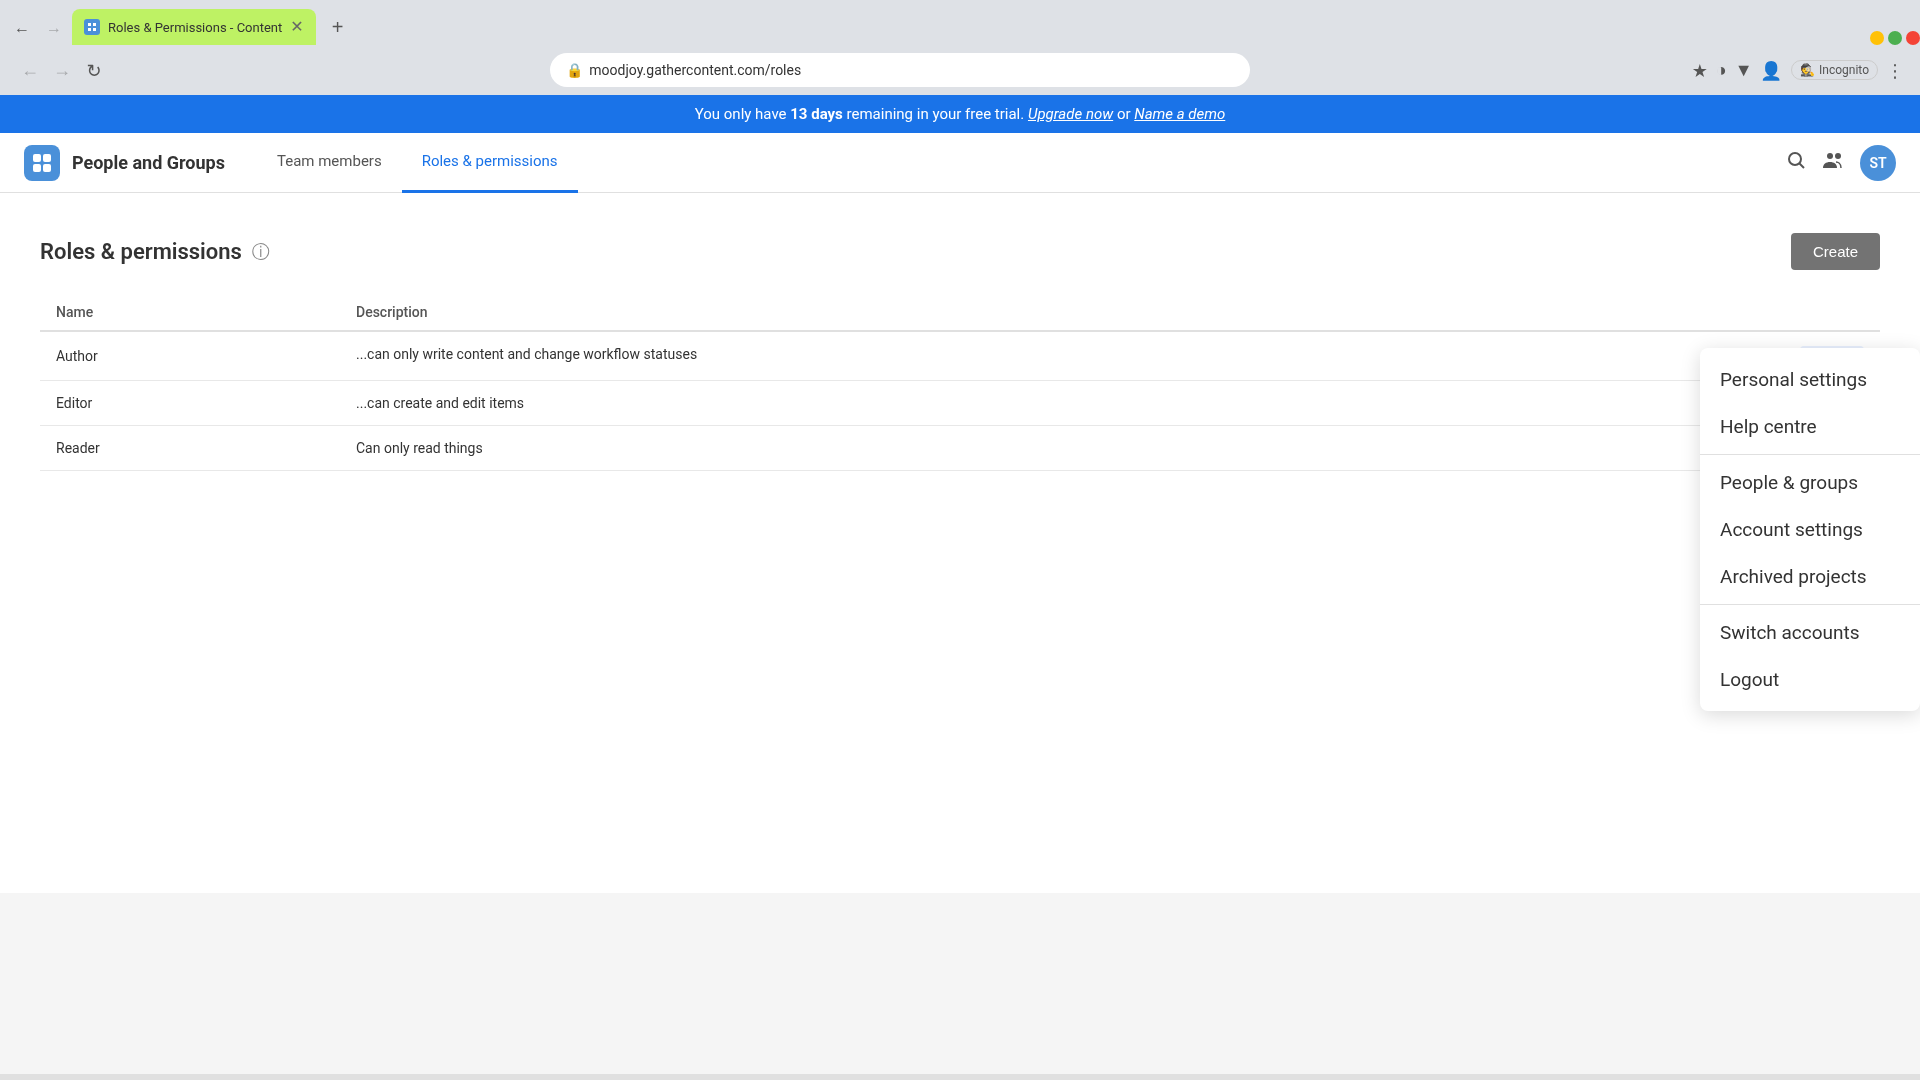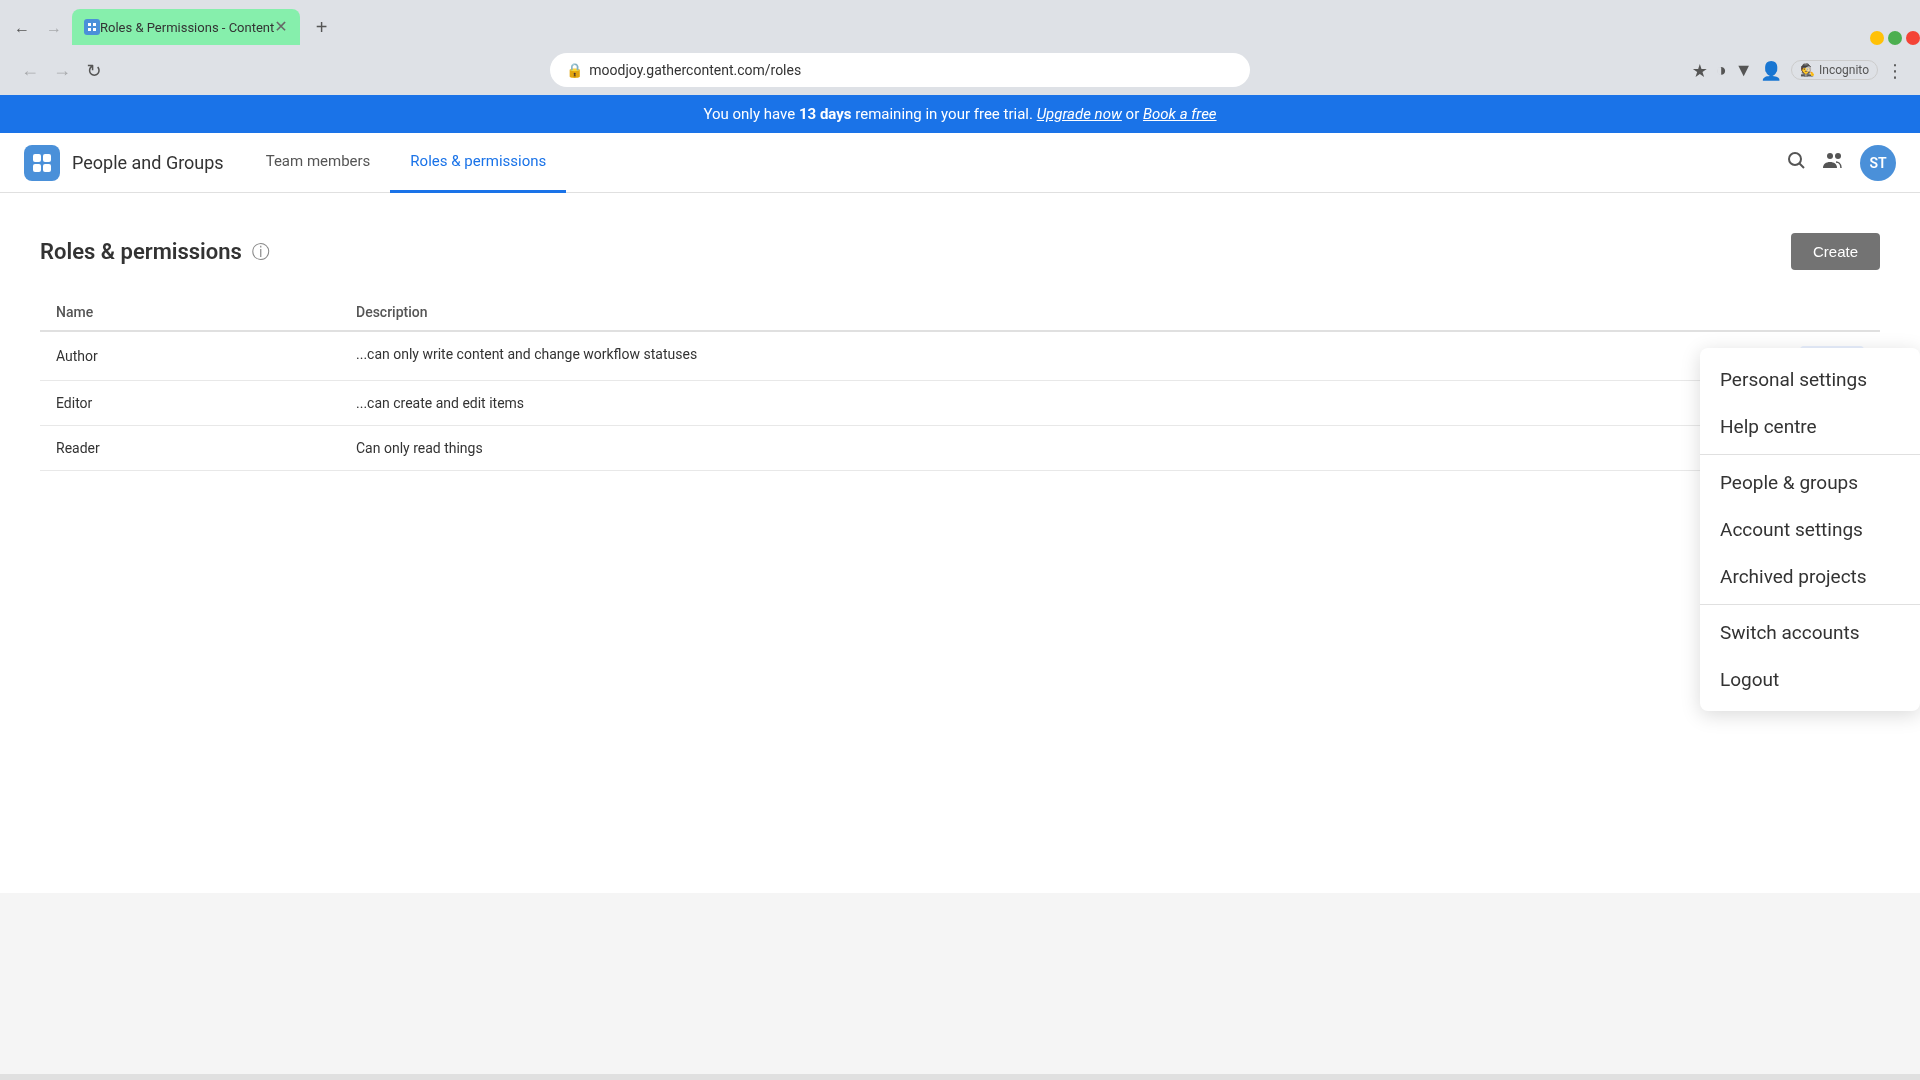--- a/index.html
+++ b/index.html
@@ -1,21 +1,21 @@
 <!DOCTYPE html>
 <html><head>
   <meta charset="utf-8">
   <style>
     * { box-sizing: border-box; margin: 0; padding: 0; }
     body { font-family: -apple-system, BlinkMacSystemFont, 'Segoe UI', Roboto, sans-serif; background: #f5f5f5; width: 1920px; height: 1080px; overflow: hidden; position: relative; }
 
     
     .browser-chrome { background: #dee1e6; width: 100%; height: 95px; }
     .tab-bar { display: flex; align-items: flex-end; padding: 8px 0 0 8px; height: 45px; background: #dee1e6; }
-    .tab { display: flex; align-items: center; background: #86efac; border-radius: 8px 8px 0 0; padding: 0 12px; height: 36px; font-size: 13px; color: #333; min-width: 200px; }
+    .tab { display: flex; align-items: center; background: #bef264; border-radius: 8px 8px 0 0; padding: 0 12px; height: 36px; font-size: 13px; color: #333; gap: 8px; min-width: 200px; }
     .tab-favicon { width: 16px; height: 16px; background: #4a90d9; border-radius: 3px; display: flex; align-items: center; justify-content: center; }
     .tab-favicon svg { width: 12px; height: 12px; }
     .tab-close { margin-left: auto; color: #666; cursor: pointer; font-size: 16px; line-height: 1; }
     .tab-new { background: none; border: none; color: #555; font-size: 20px; cursor: pointer; padding: 0 8px; margin-left: 4px; }
 
     .address-bar { display: flex; align-items: center; background: #dee1e6; padding: 6px 16px; height: 50px; gap: 12px; }
     .nav-buttons { display: flex; gap: 4px; align-items: center; }
     .nav-btn { background: none; border: none; color: #555; font-size: 18px; cursor: pointer; width: 28px; height: 28px; display: flex; align-items: center; justify-content: center; border-radius: 50%; }
     .browser-actions { display: flex; gap: 8px; align-items: center; margin-left: auto; color: #555; font-size: 18px; }
     .browser-actions span { cursor: pointer; }
@@ -28,21 +28,21 @@
 
     
     .app-container { width: 100%; background: #fff; }
     .trial-banner { background: #1a73e8; color: #fff; text-align: center; padding: 10px; font-size: 15px; }
     .trial-banner a { color: #fff; text-decoration: underline; cursor: pointer; font-style: italic; }
     .trial-banner strong { font-weight: 700; }
 
     .app-header { display: flex; align-items: center; padding: 0 24px; height: 60px; border-bottom: 1px solid #e0e0e0; background: #fff; position: relative; }
     .logo { width: 36px; height: 36px; background: #4a90d9; border-radius: 8px; display: flex; align-items: center; justify-content: center; margin-right: 12px; }
     .logo svg { width: 22px; height: 22px; }
-    .app-title { font-size: 18px; font-weight: 400; color: #333; margin-right: 22px; }
+    .app-title { font-size: 18px; font-weight: 700; color: #333; margin-right: 32px; }
     .nav-tabs { display: flex; gap: 0; }
     .nav-tab { padding: 0 20px; height: 60px; display: flex; align-items: center; font-size: 15px; color: #555; cursor: pointer; border-bottom: 3px solid transparent; text-decoration: none; }
     .nav-tab.active { color: #1a73e8; border-bottom: 3px solid #1a73e8; }
     .header-actions { margin-left: auto; display: flex; align-items: center; gap: 16px; }
     .search-icon-btn { background: none; border: none; cursor: pointer; font-size: 20px; color: #555; }
     .groups-icon-btn { background: none; border: none; cursor: pointer; font-size: 20px; color: #555; }
     .avatar { width: 36px; height: 36px; border-radius: 50%; background: #4a90d9; display: flex; align-items: center; justify-content: center; color: #fff; font-size: 14px; font-weight: 600; cursor: pointer; }
 
     
     .main-content { padding: 40px 40px; background: #fff; min-height: 700px; }
@@ -116,21 +116,21 @@
         <span>Incognito</span>
       </div>
       <span>⋮</span>
     </div>
   </div>
 </div>
 
 <div class="app-container">
 
   <div class="trial-banner">
-    <span>You only have </span><strong>13 days</strong><span> remaining in your free trial. </span><a>Upgrade now</a><span> or </span><a>Book a free</a>
+    <span>You only have </span><strong>13 days</strong><span> remaining in your free trial. </span><a>Upgrade now</a><span> or </span><a>Name a demo</a>
   </div>
 
   <div class="app-header">
     <div class="logo">
       <svg viewBox="0 0 22 22" fill="white">
         <rect x="2" y="2" width="8" height="8" rx="2"></rect>
         <rect x="12" y="2" width="8" height="8" rx="2"></rect>
         <rect x="2" y="12" width="8" height="8" rx="2"></rect>
         <rect x="12" y="12" width="8" height="8" rx="2"></rect>
       </svg>

